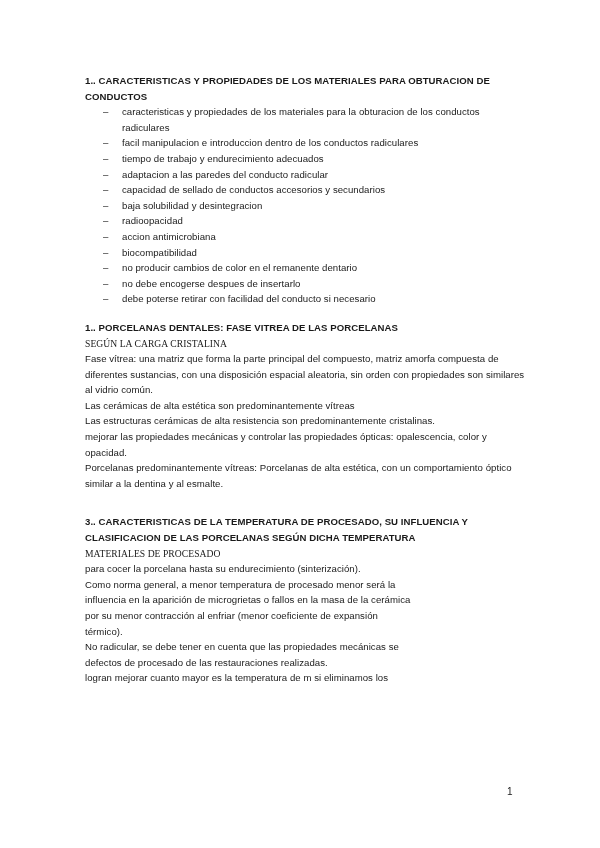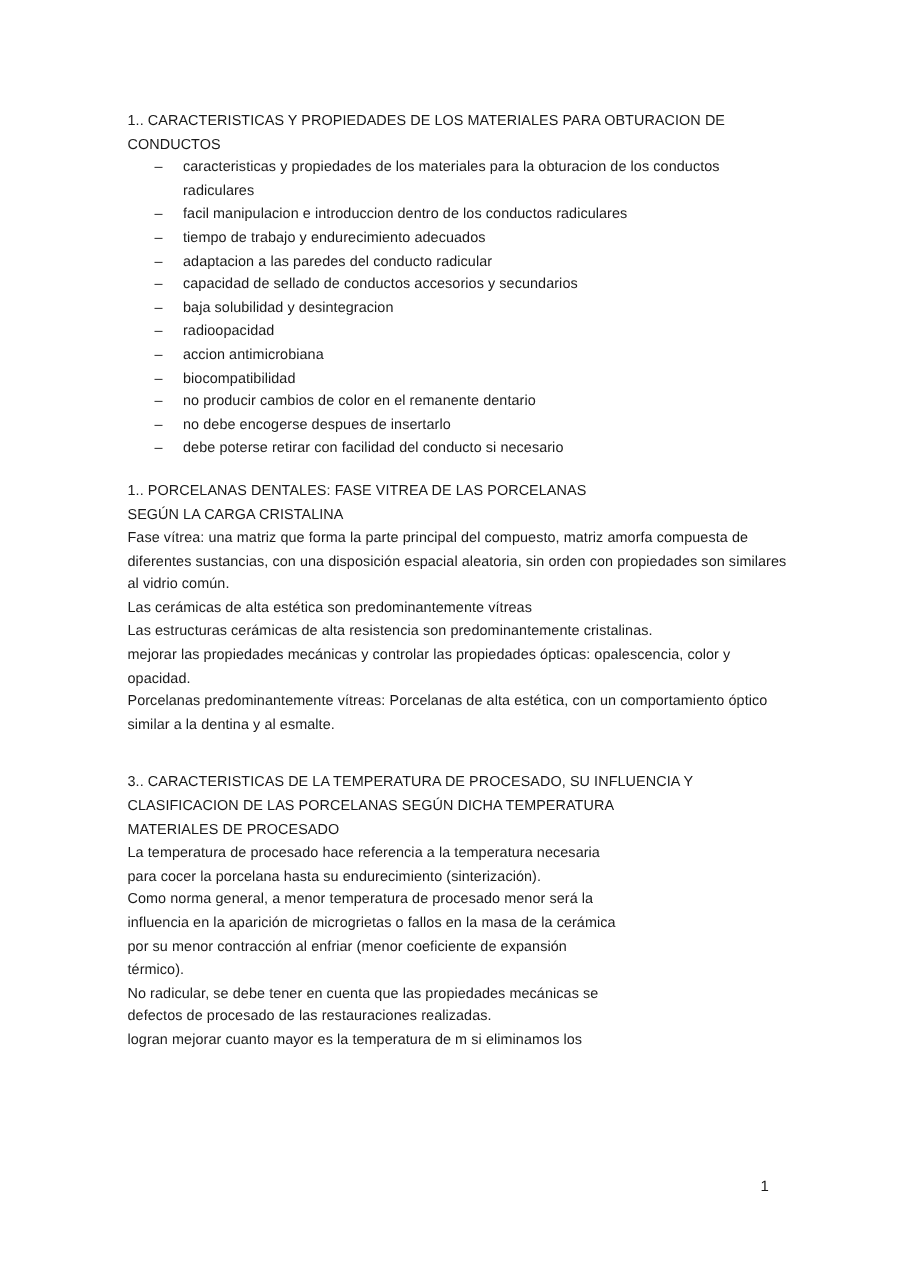--- a/index.html
+++ b/index.html
@@ -1,22 +1,22 @@
 <!DOCTYPE html>
 <html><head>
   <meta charset="utf-8">
   <style>
     html, body { margin: 0; padding: 0; background: #ffffff; }
     body { width: 600px; height: 848px; position: relative; overflow: hidden;
       font-family: "Liberation Sans", sans-serif; color: #1a1a1a; }
     .page { position: absolute; left: 0; top: 0; width: 600px; height: 848px; background: #fff; }
     .content { position: absolute; left: 85px; top: 73px; width: 440px;
       font-size: 9.6px; line-height: 15.6px; letter-spacing: 0.05px; }
-    .h { font-weight: normal; font-size: 9.6px; }
-    .sub { text-transform: none; }
+    .h { font-weight: bold; font-size: 9.6px; }
+    .sub { text-transform: none; font-family: Liberation Serif, serif; }
     ul.dash { list-style: none; margin: 0; padding: 0; }
     ul.dash li { position: relative; padding-left: 37px; }
     ul.dash li::before { content: "\2013"; position: absolute; left: 18px; top: 0; }
     p { margin: 0; }
     .gap1 { height: 13px; }
     .gap2 { height: 23px; }
     .pnum { position: absolute; left: 507px; top: 786px; font-size: 10px; }
   </style>
 </head>
 <body>
@@ -47,21 +47,20 @@
     <p>Fase vítrea: una matriz que forma la parte principal del compuesto, matriz amorfa compuesta de diferentes sustancias, con una disposición espacial aleatoria, sin orden con propiedades son similares al vidrio común.</p>
     <p>Las cerámicas de alta estética son predominantemente vítreas</p>
     <p>Las estructuras cerámicas de alta resistencia son predominantemente cristalinas.</p>
     <p>mejorar las propiedades mecánicas y controlar las propiedades ópticas: opalescencia, color y opacidad.</p>
     <p>Porcelanas predominantemente vítreas: Porcelanas de alta estética, con un comportamiento óptico similar a la dentina y al esmalte.</p>
 
     <div class="gap2"></div>
 
     <p class="h">3.. CARACTERISTICAS DE LA TEMPERATURA DE PROCESADO, SU INFLUENCIA Y CLASIFICACION DE LAS PORCELANAS SEGÚN DICHA TEMPERATURA</p>
     <p class="sub">MATERIALES DE PROCESADO</p>
-    <p>La temperatura de procesado hace referencia a la temperatura necesaria</p>
     <p>para cocer la porcelana hasta su endurecimiento (sinterización).</p>
     <p>Como norma general, a menor temperatura de procesado menor será la</p>
     <p>influencia en la aparición de microgrietas o fallos en la masa de la cerámica</p>
     <p>por su menor contracción al enfriar (menor coeficiente de expansión</p>
     <p>térmico).</p>
     <p>No radicular, se debe tener en cuenta que las propiedades mecánicas se</p>
     <p>defectos de procesado de las restauraciones realizadas.</p>
     <p>logran mejorar cuanto mayor es la temperatura de m si eliminamos los</p>
   </div>
 

